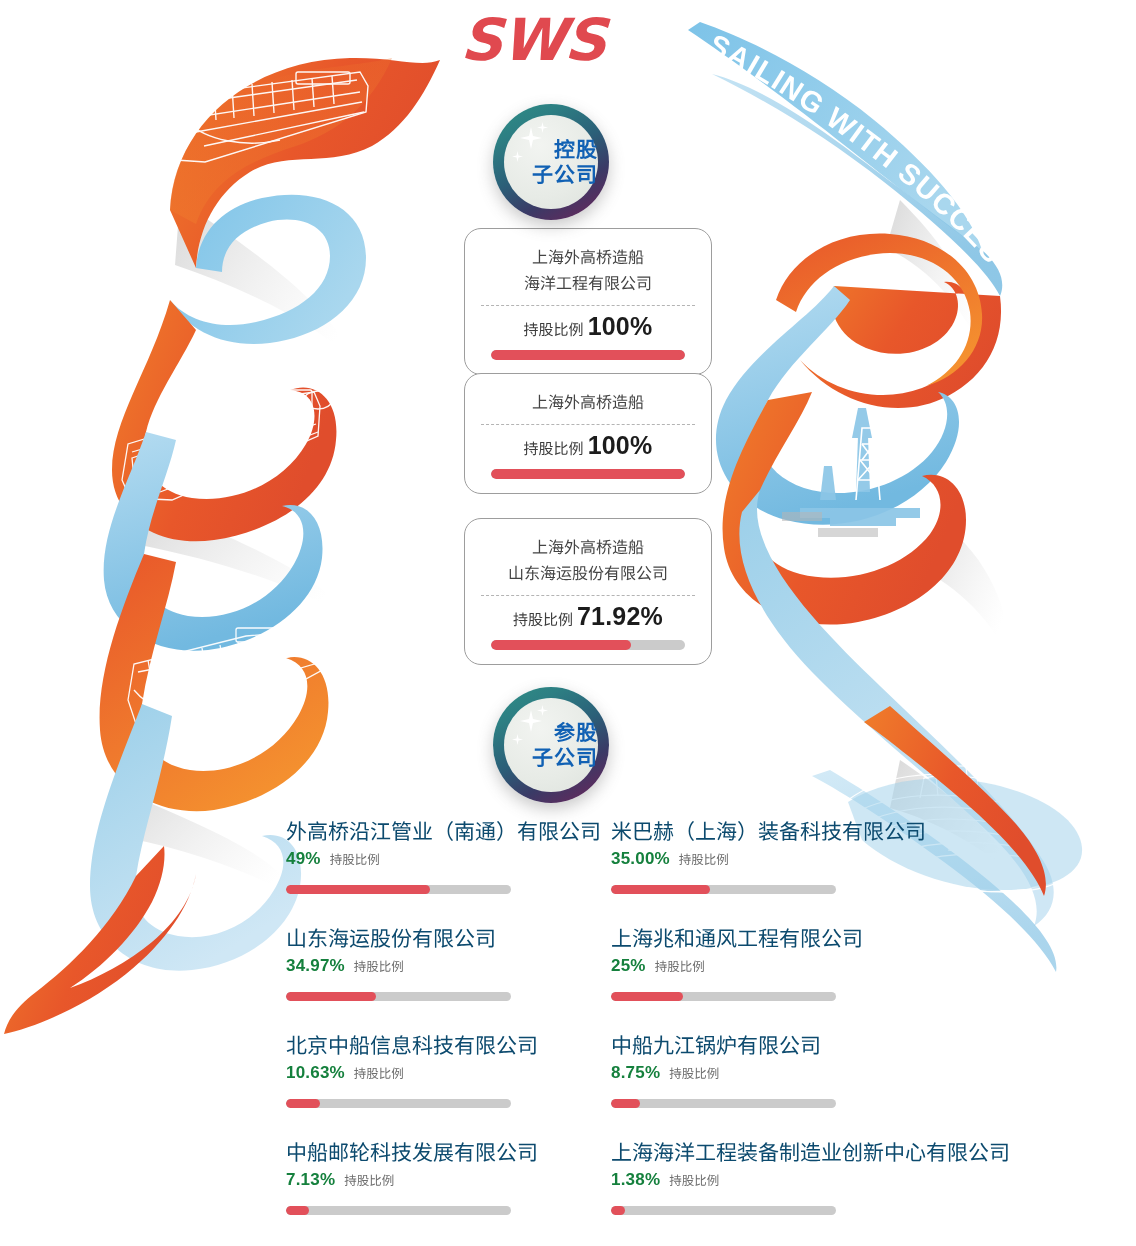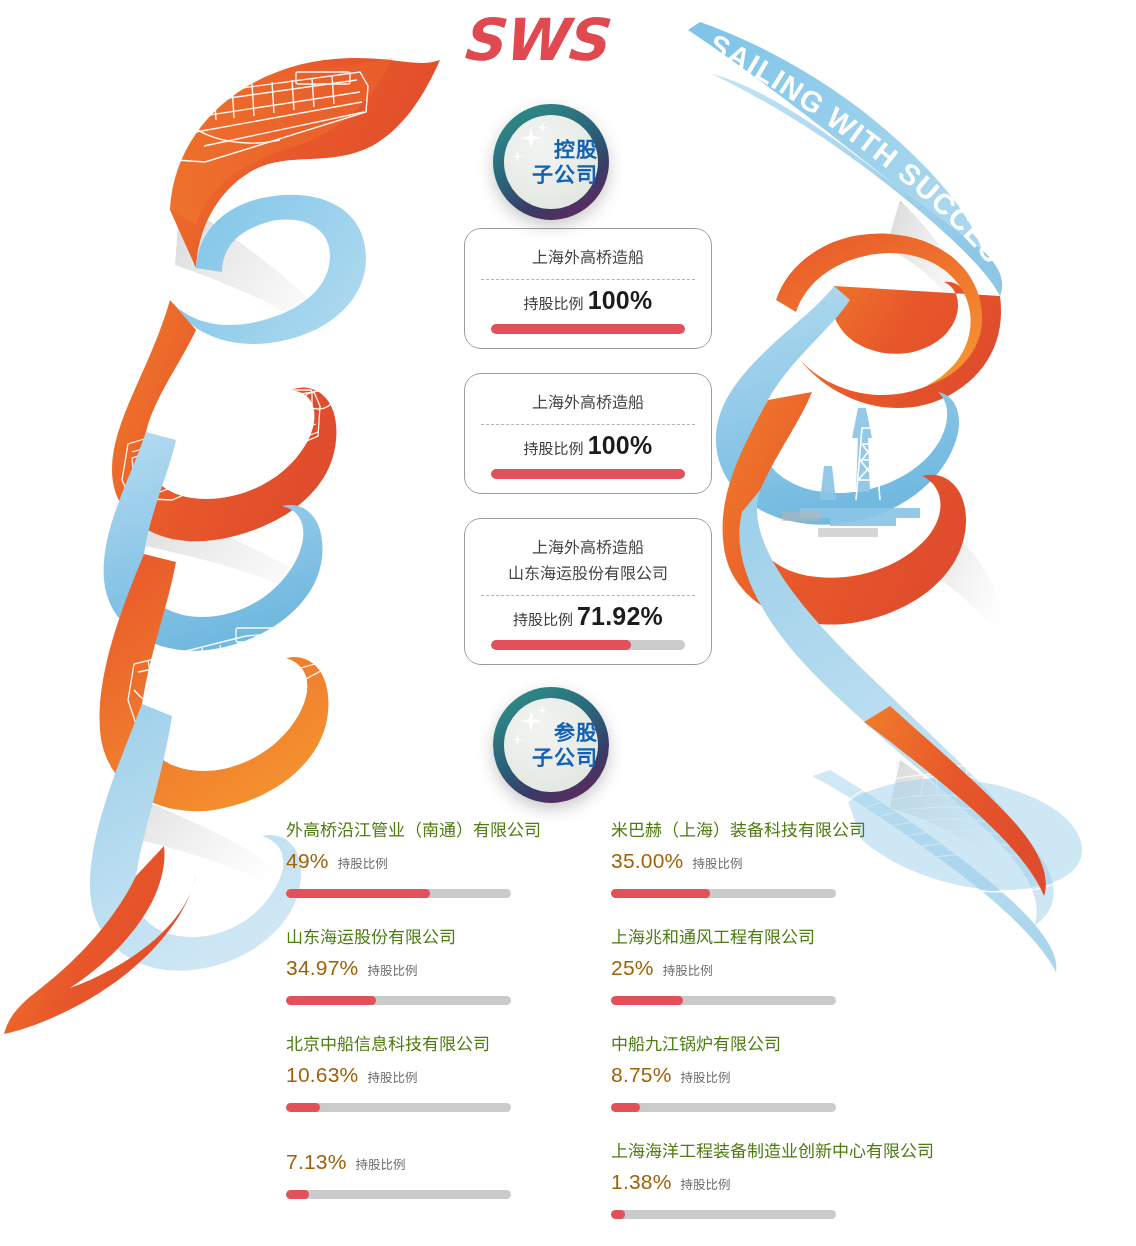--- a/index.html
+++ b/index.html
@@ -164,36 +164,36 @@
     display: grid;
     grid-template-columns: 285px 285px;
     column-gap: 40px;
     row-gap: 0px;
   }
   .eq-row {
     height: 107px;
     box-sizing: border-box;
   }
   .eq-name {
-    font-size: 17px;
-    color: #4d7c0f;
+    font-size: 21px;
+    color: #0c4a6e;
     line-height: 20px;
     white-space: nowrap;
-    font-family: Liberation Mono, monospace;
+    font-family: Liberation Serif, serif;
   }
   .eq-figure {
     margin-top: 7px;
     display: flex;
     align-items: baseline;
     white-space: nowrap;
   }
   .eq-pct {
-    font-size: 21px;
-    font-weight: normal;
-    color: #a16207;
+    font-size: 17px;
+    font-weight: bold;
+    color: #15803d;
     letter-spacing: 0.2px;
   }
   .eq-label {
     font-size: 12.5px;
     color: #6e6e6e;
     margin-left: 9px;
   }
   .eq-bar {
     margin-top: 16px;
     width: 225px;
@@ -441,20 +441,21 @@
     <span class="spark spark-b"></span>
     <span class="spark spark-c"></span>
     <div class="badge-line">控股</div>
     <div class="badge-line">子公司</div>
   </div>
 </div>
 
 <div class="card" id="card-0">
   <div class="card-name">
     <div>上海外高桥造船</div>
+    <div>海洋工程有限公司</div>
   </div>
   <div class="card-divider"></div>
   <div class="card-ratio">
     <span>持股比例</span><span class="pct">100%</span>
   </div>
   <div class="bar-track">
     <div class="bar-fill" style="width: 100%;"></div>
   </div>
 </div>
 
@@ -550,20 +551,21 @@
       <div class="eq-name">中船九江锅炉有限公司</div>
       <div class="eq-figure">
         <span class="eq-pct">8.75%</span>
         <span class="eq-label">持股比例</span>
       </div>
       <div class="eq-bar">
         <div class="eq-bar-fill" style="width: 13%;"></div>
       </div>
     </div>
     <div class="eq-row">
+      <div class="eq-name">中船邮轮科技发展有限公司</div>
       <div class="eq-figure">
         <span class="eq-pct">7.13%</span>
         <span class="eq-label">持股比例</span>
       </div>
       <div class="eq-bar">
         <div class="eq-bar-fill" style="width: 10%;"></div>
       </div>
     </div>
     <div class="eq-row">
       <div class="eq-name">上海海洋工程装备制造业创新中心有限公司</div>

